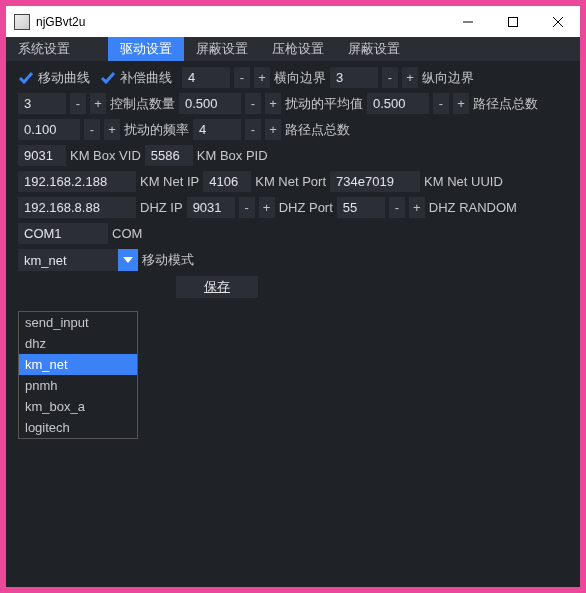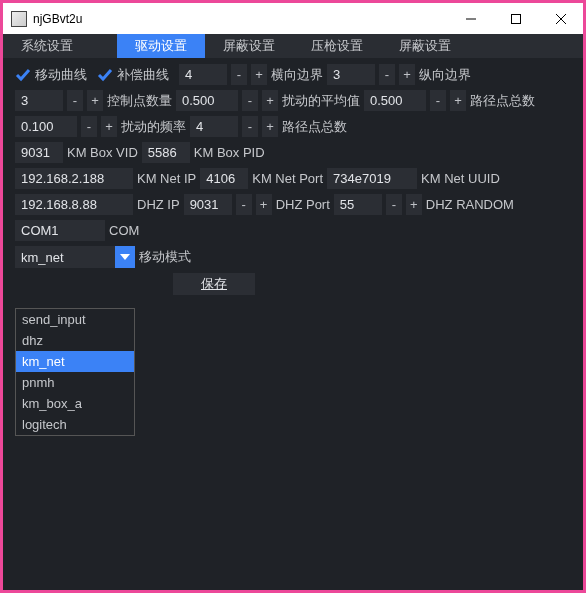--- a/index.html
+++ b/index.html
@@ -1,26 +1,26 @@
 <!DOCTYPE html>
 <html><head>
 <meta charset="utf-8">
 <style>
   * { box-sizing: border-box; margin: 0; padding: 0; font-family: "Segoe UI", "Microsoft YaHei", Arial, sans-serif; }
   html, body { width: 586px; height: 593px; background: #fff; overflow: hidden; }
-  .window { width: 586px; height: 593px; border: 3px solid #ec4899; background: #1f2227; display: flex; flex-direction: column; }
+  .window { width: 586px; height: 593px; border: 6px solid #ec4899; background: #1f2227; display: flex; flex-direction: column; }
   .titlebar { height: 31px; background: #fff; display: flex; align-items: center; position: relative; }
   .app-icon { width: 16px; height: 16px; margin-left: 8px; border: 1px solid #444; background: linear-gradient(135deg,#eee,#ccc); }
   .title-text { margin-left: 6px; font-size: 12px; color: #000; }
   .win-controls { margin-left: auto; display: flex; height: 100%; }
   .win-btn { width: 45px; height: 100%; display: flex; align-items: center; justify-content: center; color: #000; font-size: 13px; }
   .win-btn svg { display: block; }
   .client { flex: 1; background: #1f2227; color: #c6c8cc; font-size: 13px; position: relative; }
   .tabs { display: flex; background: #2a2d33; height: 24px; align-items: stretch; }
-  .tab { padding: 0 18px; display: flex; align-items: center; font-size: 13px; color: #c6c8cc; cursor: pointer; }
+  .tab { padding: 0 12px; display: flex; align-items: center; font-size: 13px; color: #c6c8cc; cursor: pointer; }
   .tab.active { background: #3b82f6; color: #fff; margin-left: 26px; }
   .pane { padding: 6px 12px; }
   .row { display: flex; align-items: center; gap: 4px; margin-bottom: 5px; flex-wrap: nowrap; }
   .chk { display: flex; align-items: center; gap: 4px; margin-right: 6px; }
   .chk .box { width: 16px; height: 16px; position: relative; }
   .chk .box svg { width: 16px; height: 16px; }
   .lbl { color: #c6c8cc; white-space: nowrap; }
   .field { background: #2b2e34; color: #e2e4e8; border: none; height: 21px; padding: 0 6px; font-size: 13px; }
   .num { width: 48px; }
   .numw { width: 62px; }

